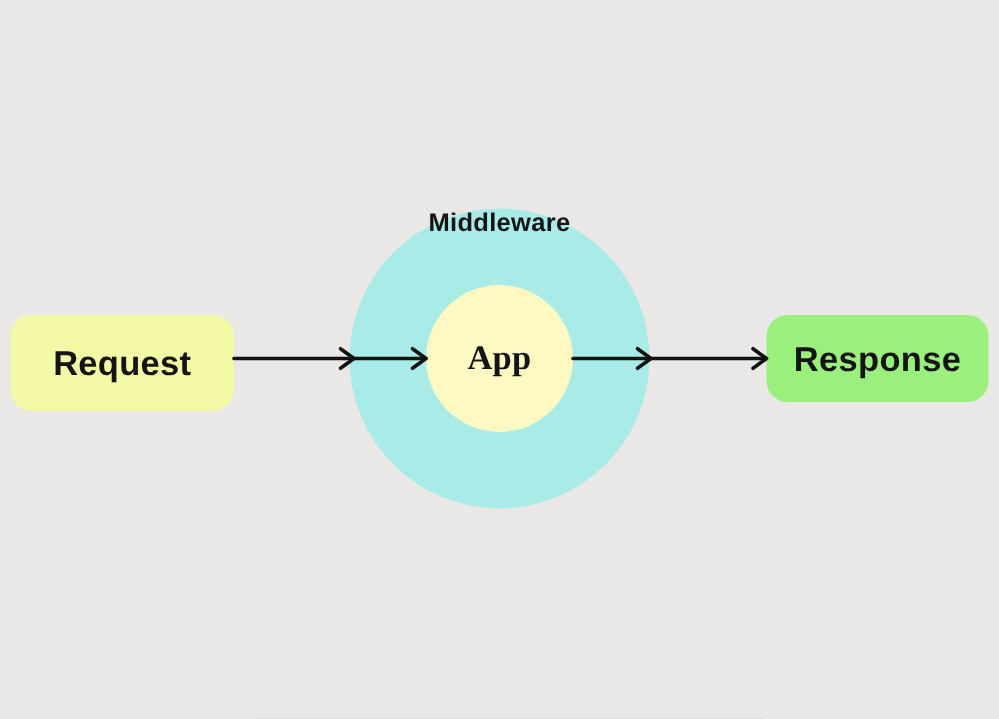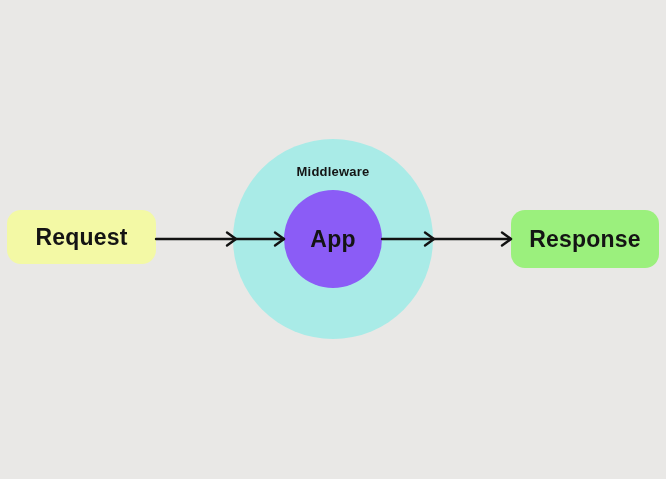--- a/index.html
+++ b/index.html
@@ -28,30 +28,29 @@
     justify-content: center;
     color: #141414;
     box-sizing: border-box;
   }
   .rounded-rect {
     border-radius: 14px;
     font-size: 23px;
     font-weight: 700;
     letter-spacing: 0.2px;
   }
-  .node-request  { left: 7px;   top: 210px; width: 149px; height: 54px; }
+  .node-request  { left: 7px;   top: 210px; width: 149px; height: 64px; }
   .node-response { left: 511px; top: 210px; width: 148px; height: 58px; }
   .circle { border-radius: 50%; }
   .node-middleware {
     left: 233px; top: 139px; width: 200px; height: 200px;
     align-items: flex-start;
   }
   .middleware-label {
-    margin-top: 25px;
-    font-size: 13px;
+    font-size: 17px;
     font-weight: 700;
     letter-spacing: 0.2px;
   }
   .node-app {
     left: 284px; top: 190px; width: 98px; height: 98px;
     font-size: 23px;
     font-weight: 700;
     letter-spacing: 0.2px;
   }
   .arrow-line {
@@ -63,21 +62,21 @@
 </style>
 </head>
 <body>
 
 <div class="stage" style="background-color: rgb(233, 232, 230);">
 
   <div class="node circle node-middleware" style="background-color: rgb(169, 235, 231);">
     <span class="middleware-label">Middleware</span>
   </div>
 
-  <div class="node circle node-app" style="background-color: #8b5cf6;">
+  <div class="node circle node-app" style="background-color: #fef9c3; font-family: Liberation Serif, serif;">
     <span>App</span>
   </div>
 
   <div class="node rounded-rect node-request" style="background-color: rgb(243, 249, 165);">
     <span>Request</span>
   </div>
 
   <div class="node rounded-rect node-response" style="background-color: rgb(155, 240, 125); text-align: right;">
     <span>Response</span>
   </div>

